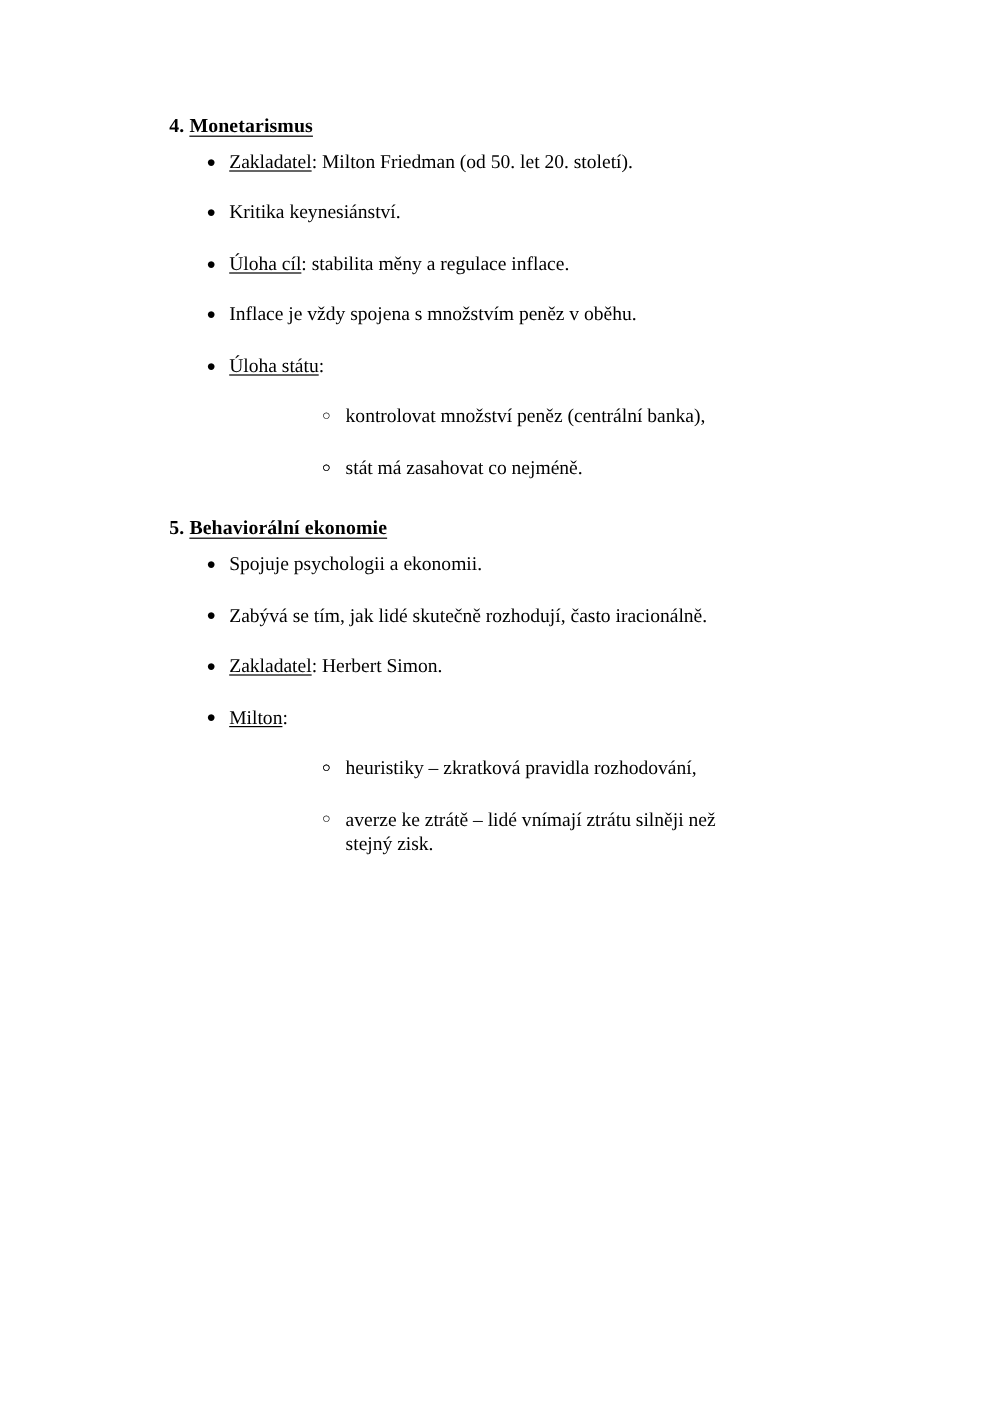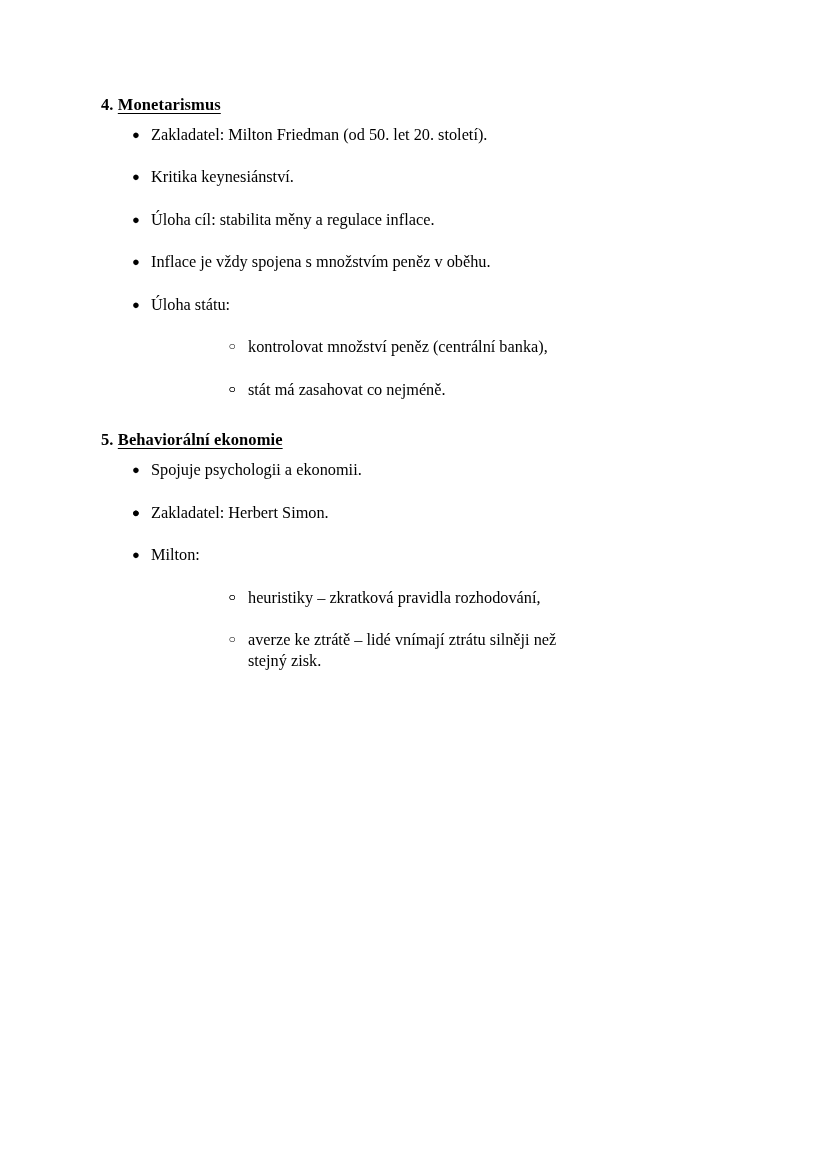--- a/index.html
+++ b/index.html
@@ -15,20 +15,21 @@
     overflow: hidden;
   }
 
   .page {
     position: relative;
     width: 668px;
     height: 1169px;
     background: #ffffff;
     box-sizing: border-box;
     padding: 95px 96px 0 101px;
+    margin-left: 40px;
   }
 
   .section {
     margin: 0;
   }
   .section + .section {
     margin-top: 30px;
   }
 
   .heading {
@@ -101,20 +102,21 @@
     text-align: center;
     font-size: 12px;
     line-height: 1.6;
   }
 
   .sub-wrap {
     padding-left: 47px;
   }
 
   .label-underline {
+    text-decoration: underline;
     text-underline-offset: 2px;
     text-decoration-thickness: 1px;
     text-align: right;
   }
 
   .txt {
     display: inline;
   }
 </style>
 </head>
@@ -176,20 +178,21 @@
 
     <ul class="level1">
 
       <li class="item">
         <span class="marker">●</span>
         <span class="txt">Spojuje psychologii a ekonomii.</span>
       </li>
 
       <li class="item">
         <span class="marker">●</span>
+        <span class="txt">Zabývá se tím, jak lidé skutečně rozhodují, často iracionálně.</span>
       </li>
 
       <li class="item">
         <span class="marker">●</span>
         <span class="label-underline">Zakladatel</span><span class="txt">: Herbert Simon.</span>
       </li>
 
       <li class="item">
         <span class="marker">●</span>
         <span class="label-underline">Milton</span><span class="txt">:</span>

